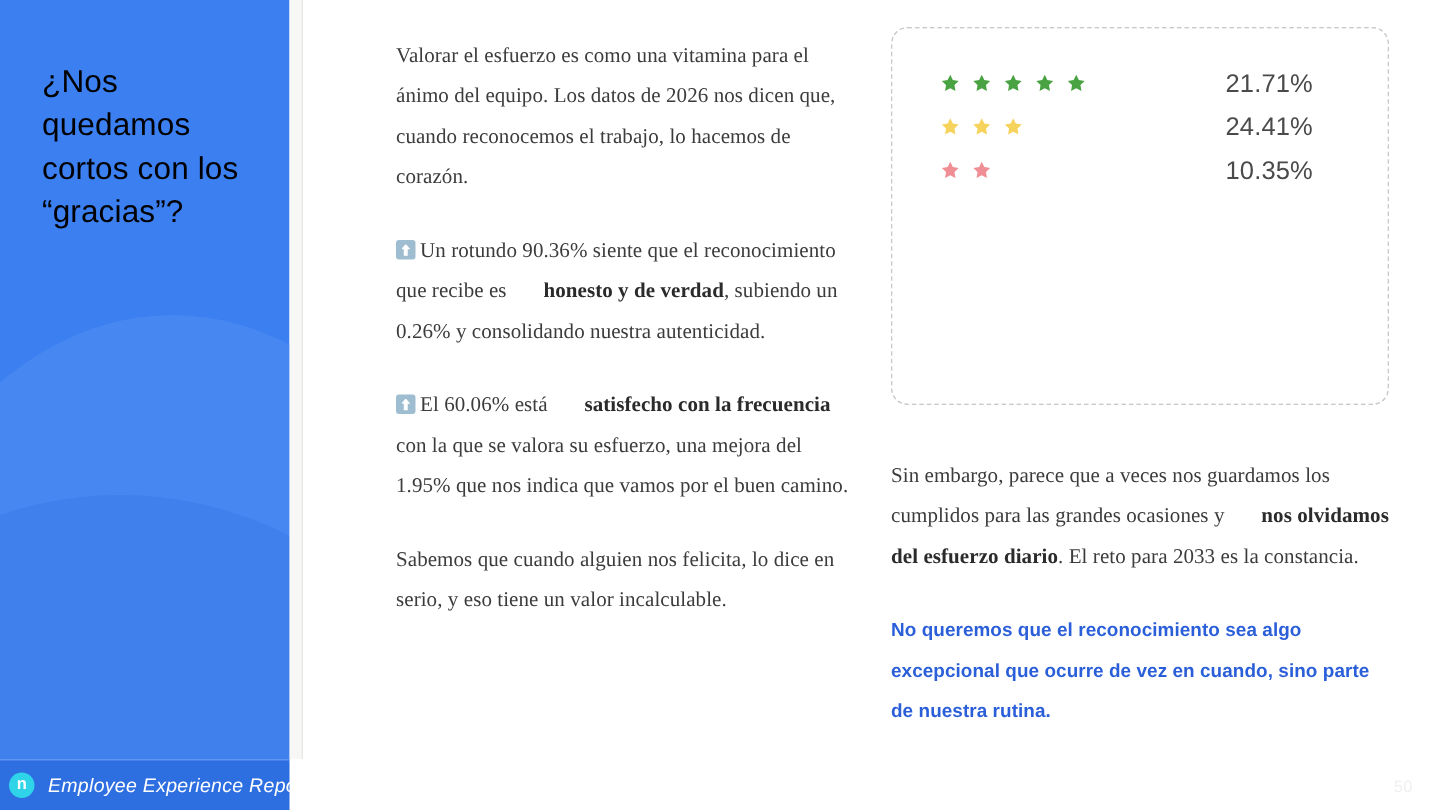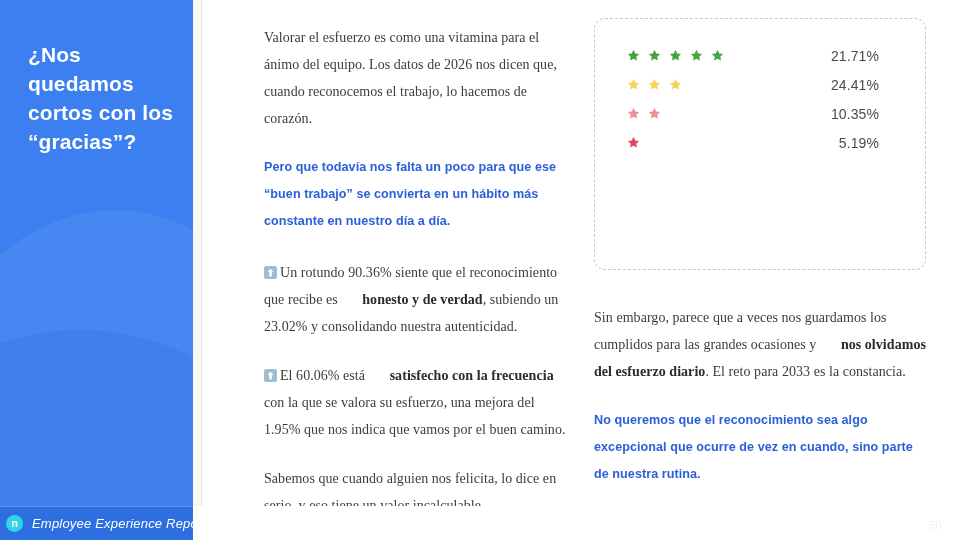--- a/index.html
+++ b/index.html
@@ -50,24 +50,24 @@
     height: 640px;
     border-radius: 50%;
     background: #2f6fe0;
     opacity: .30;
   }
   .sidebar-title {
     position: absolute;
     left: 28px;
     top: 40px;
     width: 155px;
-    color: #ffffff;
+    color: #000000;
     font-size: 21px;
     line-height: 29px;
-    font-weight: 700;
+    font-weight: 400;
     letter-spacing: .1px;
   }
 
   
   .sidebar-edge {
     position: absolute;
     left: 193px;
     top: 0;
     width: 8px;
     height: 540px;
@@ -231,22 +231,21 @@
     align-items: center;
     gap: 8px;
   }
   .star {
     width: 13px;
     height: 13px;
     flex: 0 0 auto;
   }
   .pct {
     flex: 1 1 auto;
-    text-align: right;
-    font-size: 14px;
+    font-size: 17px;
     color: #4a4a4a;
     letter-spacing: .1px;
     padding-right: 20px;
   }
 </style>
 </head>
 <body>
 
 <div id="slide">
 
@@ -255,23 +254,22 @@
     <div class="sidebar-arc2"></div>
     <div class="sidebar-title">¿Nos quedamos cortos con los “gracias”?</div>
   </div>
   <div class="sidebar-edge"></div>
   <div class="sidebar-edge-line"></div>
 
   <div class="col-left">
 
     <p class="body">Valorar el esfuerzo es como una vitamina para el ánimo del equipo. Los datos de 2026 nos dicen que, cuando reconocemos el trabajo, lo hacemos de corazón.</p>
 
-    <p class="accent">Pero que todavía nos falta un poco para que ese “buen trabajo” se convierta en un hábito más constante en nuestro día a día.</p>
-
-    <p class="body"><span class="arrow-emoji"></span><span>Un rotundo 90.36% siente que el reconocimiento que recibe es </span><b>honesto y de verdad</b><span>, subiendo un 23.02% y consolidando nuestra autenticidad.</span></p>
+
+    <p class="body"><span class="arrow-emoji"></span><span>Un rotundo 90.36% siente que el reconocimiento que recibe es </span><b>honesto y de verdad</b><span>, subiendo un 0.26% y consolidando nuestra autenticidad.</span></p>
 
     <p class="body"><span class="arrow-emoji"></span><span>El 60.06% está </span><b>satisfecho con la frecuencia</b><span> con la que se valora su esfuerzo, una mejora del 1.95% que nos indica que vamos por el buen camino.</span></p>
 
     <p class="body">Sabemos que cuando alguien nos felicita, lo dice en serio, y eso tiene un valor incalculable.</p>
   </div>
 
   <div class="col-right">
 
     <div class="chart-card">
       <div class="rating-rows">
@@ -312,28 +310,20 @@
           <div class="rating-row">
             <div class="stars">
               <svg class="star" viewBox="0 0 24 24">
                 <path d="M12 1.6l3.2 6.5 7.2 1-5.2 5.1 1.2 7.2L12 18l-6.4 3.4 1.2-7.2-5.2-5.1 7.2-1z" fill="#ef8e94"></path>
               </svg>
               <svg class="star" viewBox="0 0 24 24">
                 <path d="M12 1.6l3.2 6.5 7.2 1-5.2 5.1 1.2 7.2L12 18l-6.4 3.4 1.2-7.2-5.2-5.1 7.2-1z" fill="#ef8e94"></path>
               </svg>
             </div>
             <div class="pct">10.35%</div>
-          </div>
-          <div class="rating-row">
-            <div class="stars">
-              <svg class="star" viewBox="0 0 24 24">
-                <path d="M12 1.6l3.2 6.5 7.2 1-5.2 5.1 1.2 7.2L12 18l-6.4 3.4 1.2-7.2-5.2-5.1 7.2-1z" fill="#e04a5c"></path>
-              </svg>
-            </div>
-            <div class="pct">5.19%</div>
           </div>
         </div>
     </div>
 
     <p class="body"><span>Sin embargo, parece que a veces nos guardamos los cumplidos para las grandes ocasiones y </span><b>nos olvidamos del esfuerzo diario</b><span>. El reto para 2033 es la constancia.</span></p>
 
     <p class="accent">No queremos que el reconocimiento sea algo excepcional que ocurre de vez en cuando, sino parte de nuestra rutina.</p>
   </div>
 
   <div class="footer">

